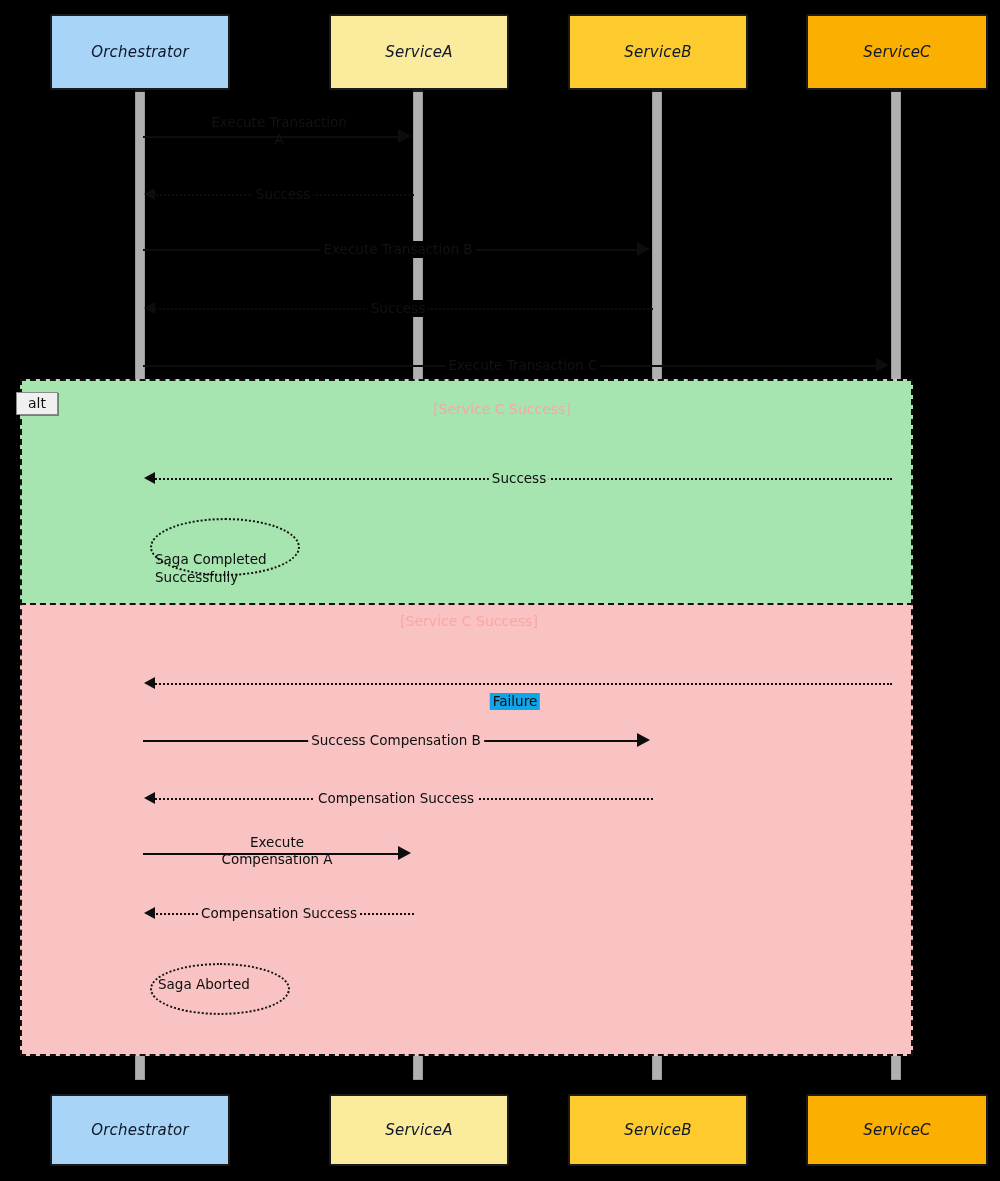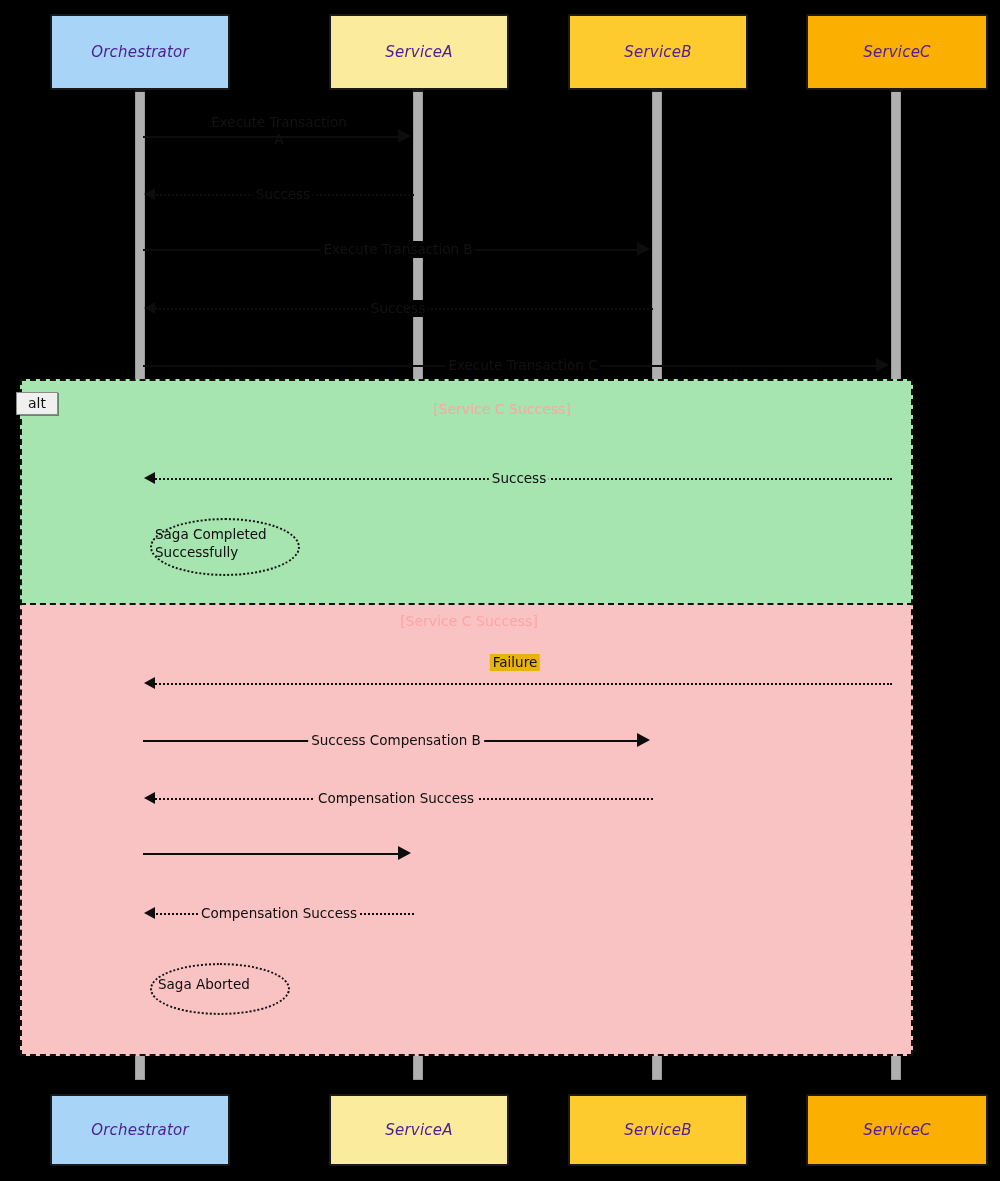--- a/index.html
+++ b/index.html
@@ -23,21 +23,21 @@
     align-items: center;
     justify-content: center;
     border: 2px solid #1a1a1a;
     border-radius: 2px;
     box-shadow: 1px 2px 0 rgba(0,0,0,.85);
   }
   .actor-label {
     font-family: "DejaVu Sans", sans-serif;
     font-size: 15px;
     font-style: italic;
-    color: #4c1d95;
+    color: #0f172a;
     letter-spacing: .2px;
     white-space: nowrap;
   }
 
   
   .lifeline {
     position: absolute;
     width: 1px;
     background: #7f7f7f;
   }
@@ -196,37 +196,38 @@
   <div class="alt-tag" style="left:16px; top:392px;">alt</div>
 
   <div class="alt-cond" style="left:502px; top:401px;">[Service C Success]</div>
   <div class="alt-cond" style="left:469px; top:613px;">[Service C Success]</div>
 
   <div class="msg-line dotted" style="left:152px; top:478px; width:740px;"></div>
   <div class="arrowhead open-left" style="left:144px; top:472px;"></div>
   <div class="msg-label" style="left:519px; top:470px; background:#a6e4b0;">Success</div>
 
   <div class="note-ellipse" style="left:150px; top:518px; width:150px; height:58px;"></div>
-  <div class="note" style="left:155px; top:525px; width:150px;">Saga Completed
+  <div class="note" style="left:155px; top:550px; width:150px;">Saga Completed
 Successfully</div>
 
   <div class="msg-line dotted" style="left:152px; top:683px; width:740px;"></div>
   <div class="arrowhead open-left" style="left:144px; top:677px;"></div>
-  <div class="msg-label" style="left:515px; top:654px; background:#eab308;">Failure</div>
+  <div class="msg-label" style="left:515px; top:693px; background:#0ea5e9;">Failure</div>
 
   <div class="msg-line solid" style="left:143px; top:740px; width:501px;"></div>
   <div class="arrowhead right" style="left:637px; top:733px;"></div>
   <div class="msg-label" style="left:396px; top:732px; background:#f9c3c3;">Success Compensation B</div>
 
   <div class="msg-line dotted" style="left:152px; top:798px; width:501px;"></div>
   <div class="arrowhead open-left" style="left:144px; top:792px;"></div>
   <div class="msg-label" style="left:396px; top:790px; background:#f9c3c3;">Compensation Success</div>
 
   <div class="msg-line solid" style="left:143px; top:853px; width:262px;"></div>
   <div class="arrowhead right" style="left:398px; top:846px;"></div>
+  <div class="msg-label twoline" style="left:277px; top:834px;">Execute Compensation A</div>
 
   <div class="msg-line dotted" style="left:152px; top:913px; width:262px;"></div>
   <div class="arrowhead open-left" style="left:144px; top:907px;"></div>
   <div class="msg-label" style="left:279px; top:905px; background:#f9c3c3;">Compensation Success</div>
 
   <div class="note-ellipse" style="left:150px; top:963px; width:140px; height:52px;"></div>
   <div class="note" style="left:158px; top:975px; width:150px;">Saga Aborted</div>
 
   <div class="actor-box" style="left:50px; top:1094px; width:180px; height:72px; background:#a8d5f7;">
     <span class="actor-label">Orchestrator</span>

